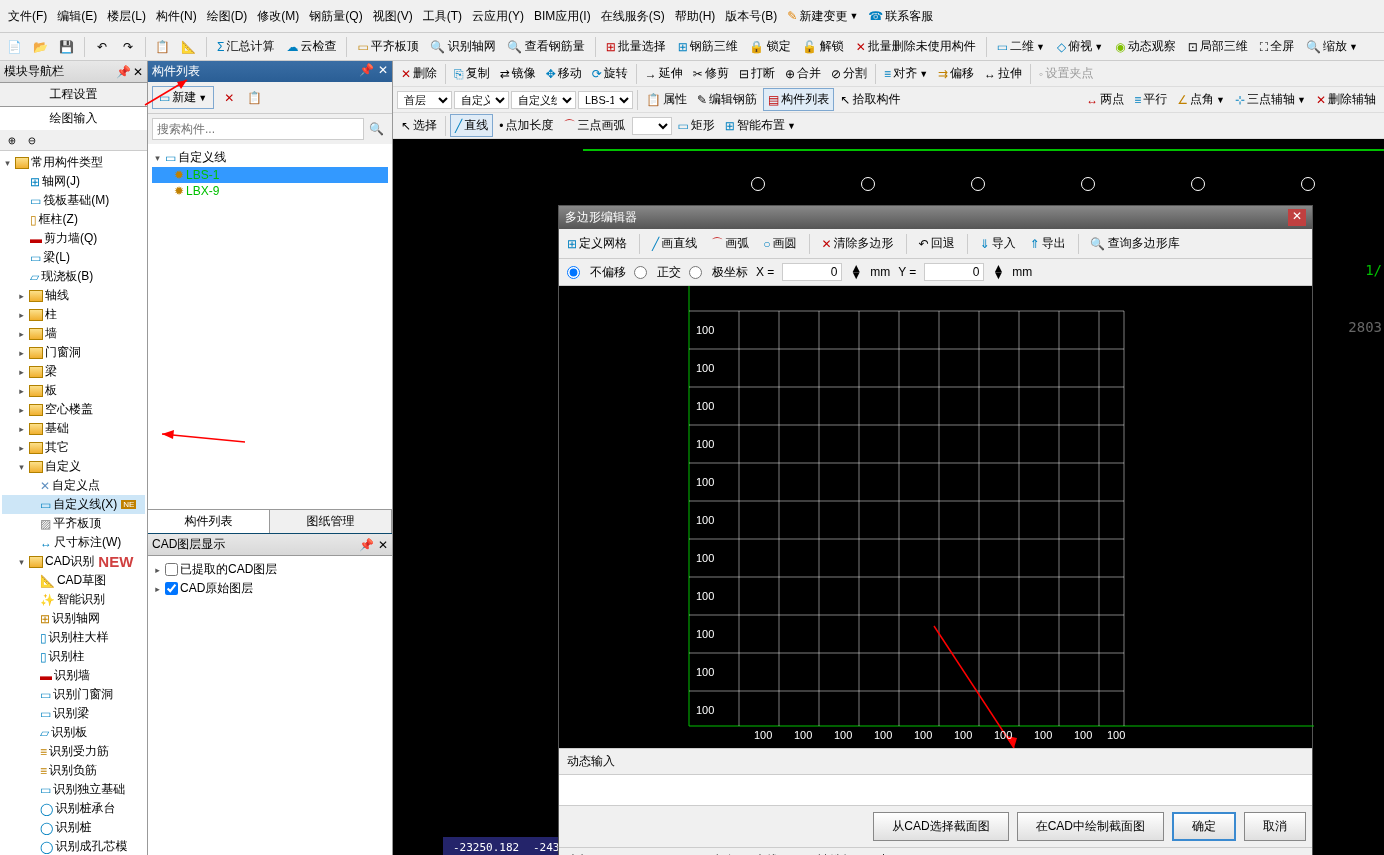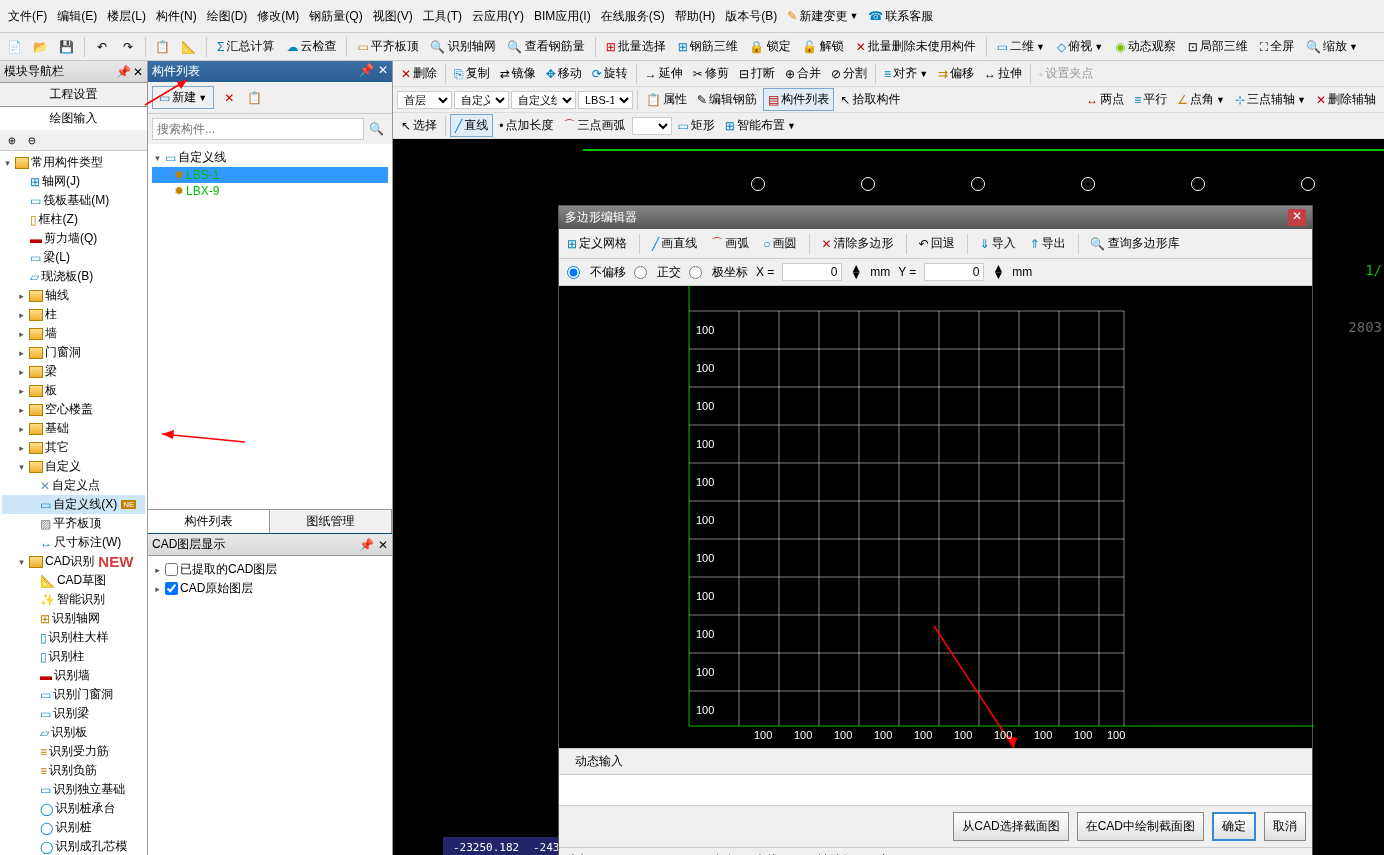--- a/index.html
+++ b/index.html
@@ -54,25 +54,25 @@
 .grid-point { position: absolute; width: 14px; height: 14px; border: 1px solid #fff; border-radius: 50%; }
 
 
 .dialog { position: absolute; background: #f0f0f0; border: 1px solid #555; box-shadow: 3px 3px 8px rgba(0,0,0,0.3); z-index: 100; }
 .dialog-title { background: linear-gradient(#888,#555); color: #fff; padding: 3px 6px; font-size: 11px; display: flex; justify-content: space-between; }
 .dialog-title .close { background: #c04040; color: #fff; width: 18px; text-align: center; cursor: pointer; }
 .dialog-toolbar { padding: 4px; border-bottom: 1px solid #ccc; display: flex; align-items: center; gap: 6px; flex-wrap: wrap; }
 .dialog-input-row { padding: 4px 8px; border-bottom: 1px solid #ccc; display: flex; align-items: center; gap: 8px; }
 .dialog-canvas { background: #000; position: relative; }
 .dialog-bottom { padding: 6px; border-top: 1px solid #ccc; display: flex; justify-content: flex-end; gap: 8px; }
-.dialog-btn { padding: 4px 8px; border: 1px solid #888; background: linear-gradient(#fff,#e0e0e0); cursor: pointer; }
+.dialog-btn { padding: 4px 18px; border: 1px solid #888; background: linear-gradient(#fff,#e0e0e0); cursor: pointer; }
 .dialog-btn.primary { border: 2px solid #3a8ad0; }
 .dialog-status { border-top: 1px solid #ccc; padding: 4px 8px; display: flex; gap: 40px; font-size: 11px; }
 .dyn-input { border-top: 1px solid #ccc; }
-.dyn-input-label { padding: 4px 16px; background: #f0f0f0; border-bottom: 1px solid #ccc; }
+.dyn-input-label { padding: 4px 8px; background: #f0f0f0; border-bottom: 1px solid #ccc; }
 .dyn-input-body { height: 30px; background: #fff; }
 
 .radio-group { display: flex; gap: 10px; align-items: center; }
 .num-input { width: 60px; border: 1px solid #ccc; text-align: right; padding: 1px 4px; }
 
 .coord-box { position: absolute; bottom: 8px; background: #24246a; color: #fff; padding: 4px 10px; font-family: monospace; font-size: 11px; }
 </style>
 </head>
 <body>
 

